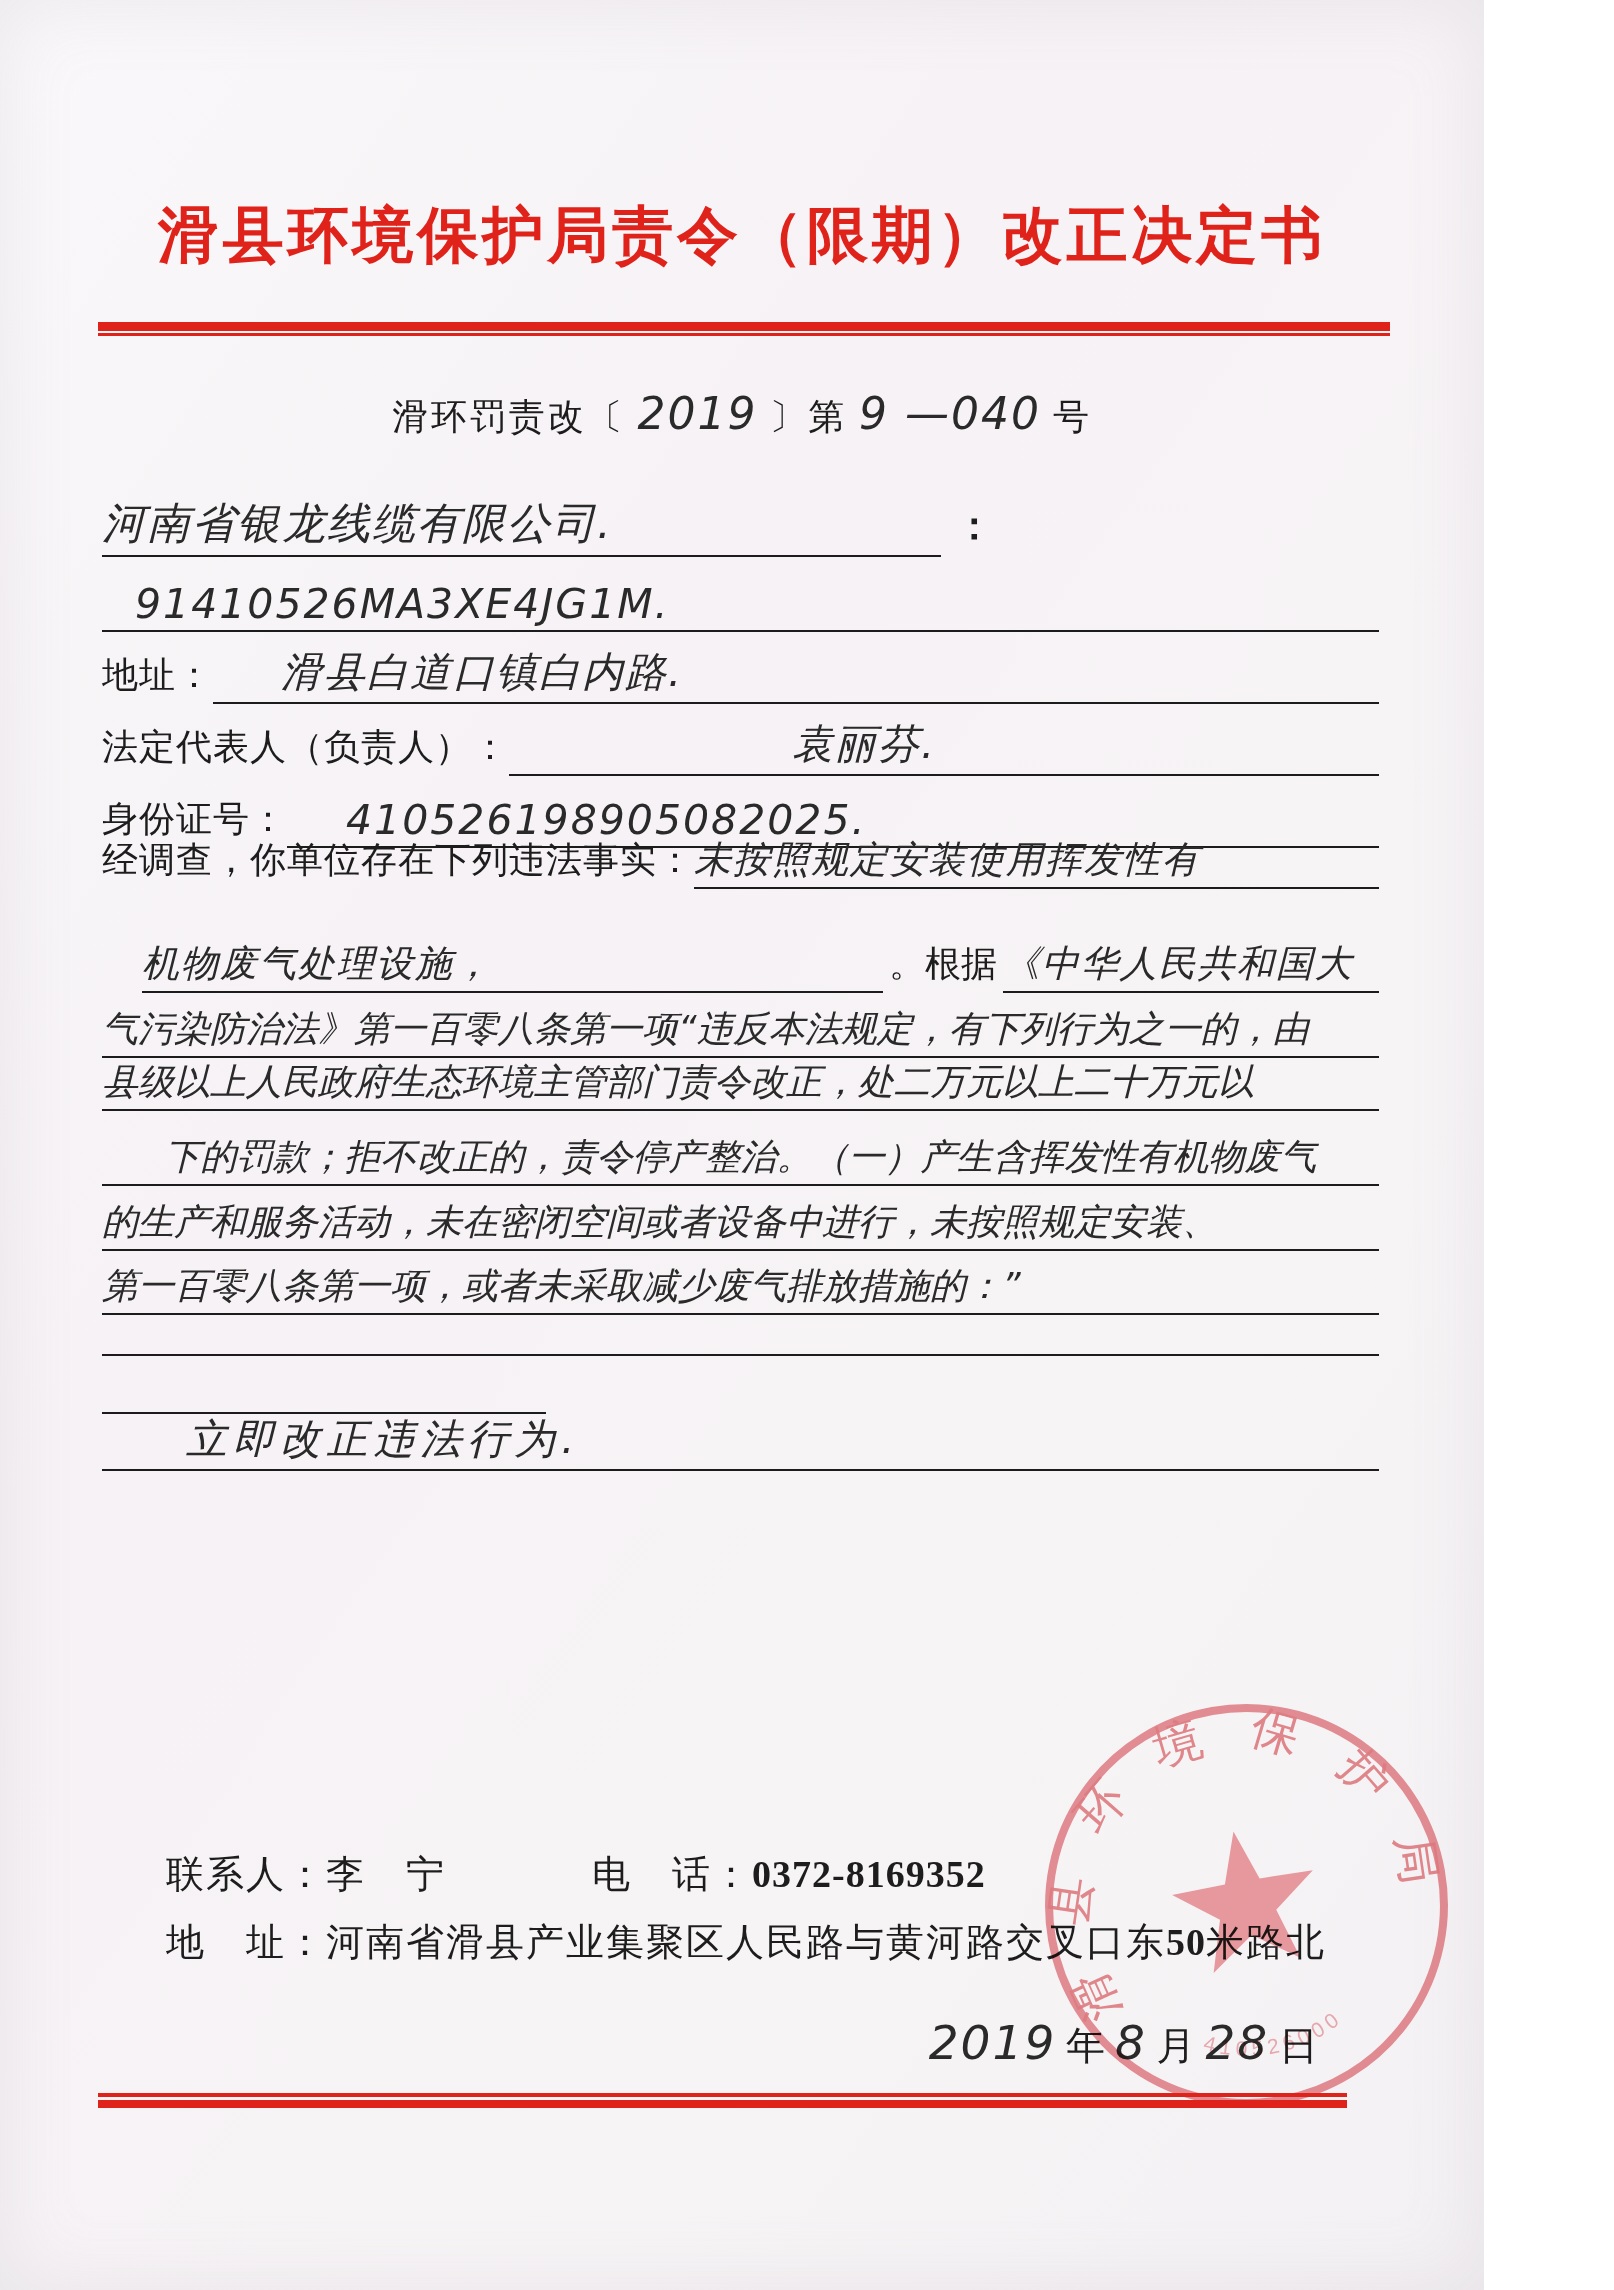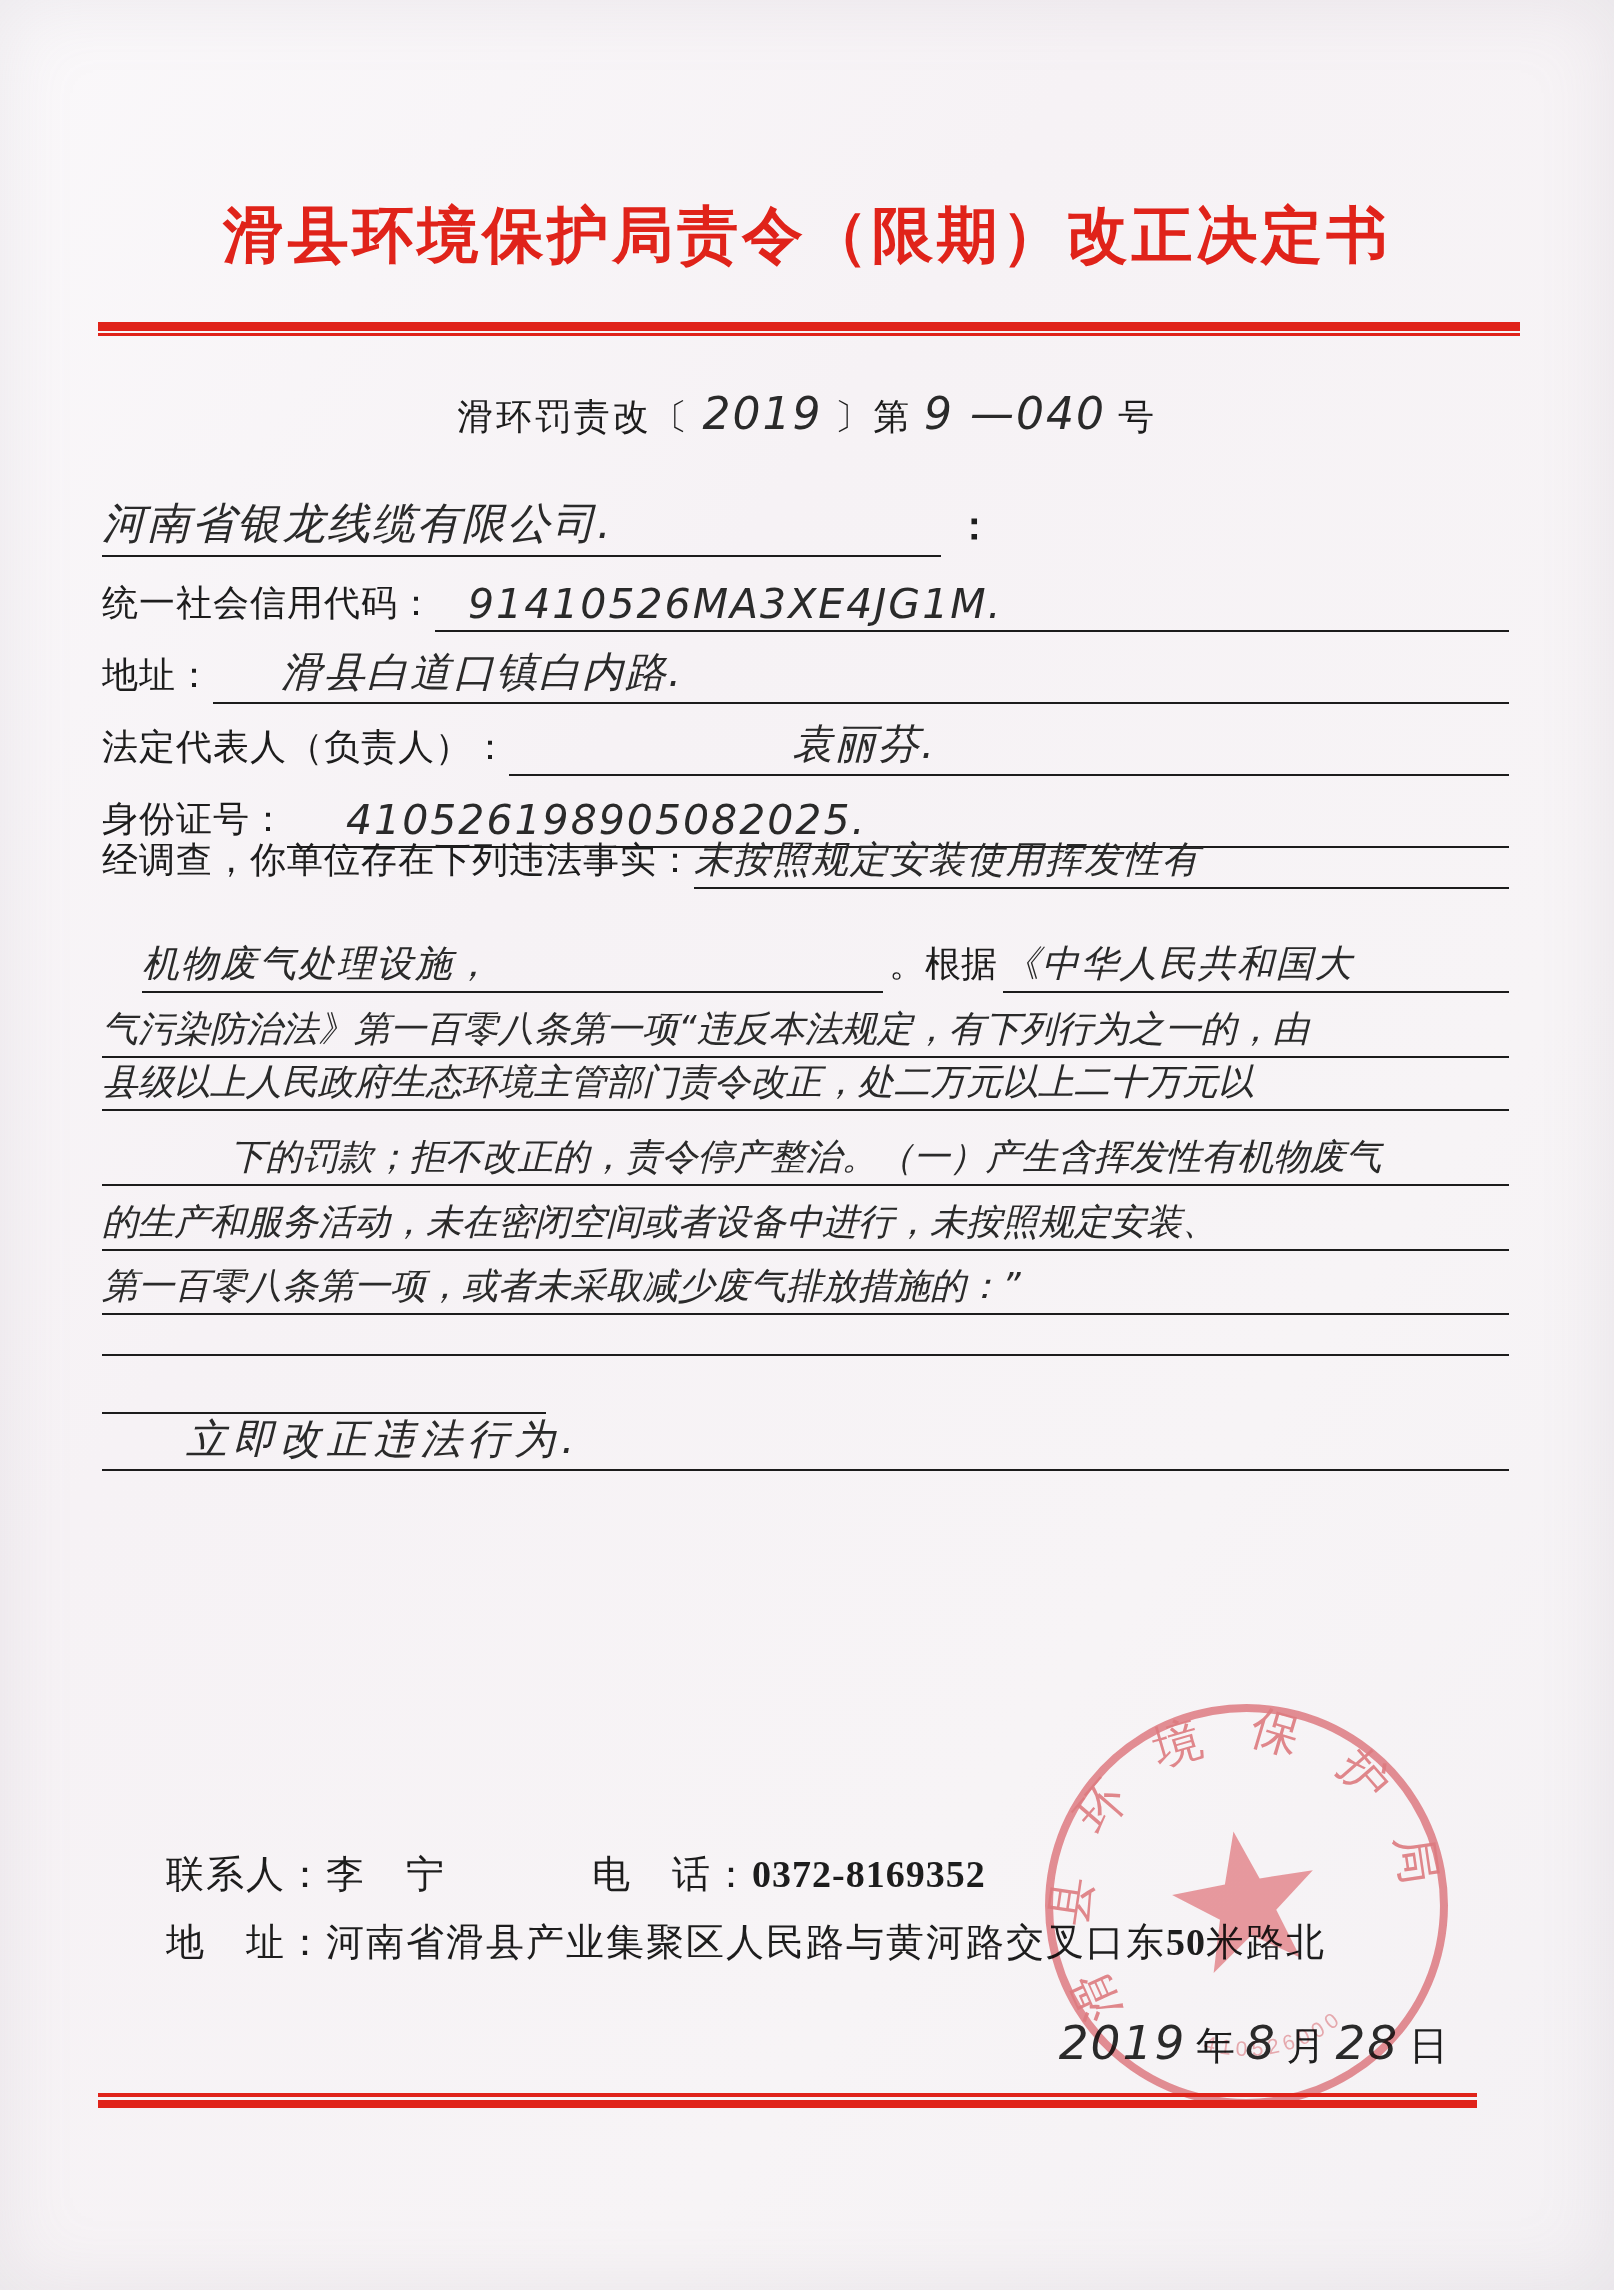--- a/index.html
+++ b/index.html
@@ -1,17 +1,17 @@
 <!DOCTYPE html>
 <html><head>
 <meta charset="utf-8">
 <style>
   html,body { margin:0; padding:0; background:#ffffff; }
   .page {
-    position:relative; width:1614px; height:2291px; overflow:hidden;
+    position:relative; width:1484px; height:2291px; overflow:hidden;
     background: linear-gradient(125deg,#faf8fa 0%,#f6f2f5 35%,#f7f4f6 70%,#f4f1f4 100%);
     box-shadow: inset 0 0 78px rgba(150,140,155,0.14);
     font-family:"Liberation Serif", serif; color:#1d1d1d;
   }
   .abs { position:absolute; }
   
   .title {
     top:195px; left:0; width:100%; text-align:center;
     font-size:61px; font-weight:bold; letter-spacing:3.9px;
   }
@@ -101,21 +101,20 @@
     <span class="hand">9 —040</span>
     <span>号</span>
   </div>
 
   <div class="row company-row">
     <span class="val ul hand">河南省银龙线缆有限公司.</span>
     <span class="colon">：</span>
   </div>
 
   <div class="row r-credit">
-    <span class="lbl">统一社会信用代码：</span>
     <span class="val ul hand">91410526MA3XE4JG1M.</span>
   </div>
 
   <div class="row r-legal">
     <span class="lbl">法定代表人（负责人）：</span>
     <span class="val ul hand">袁丽芬.</span>
   </div>
 
   <div class="row r-addr">
     <span class="lbl">地址：</span>

